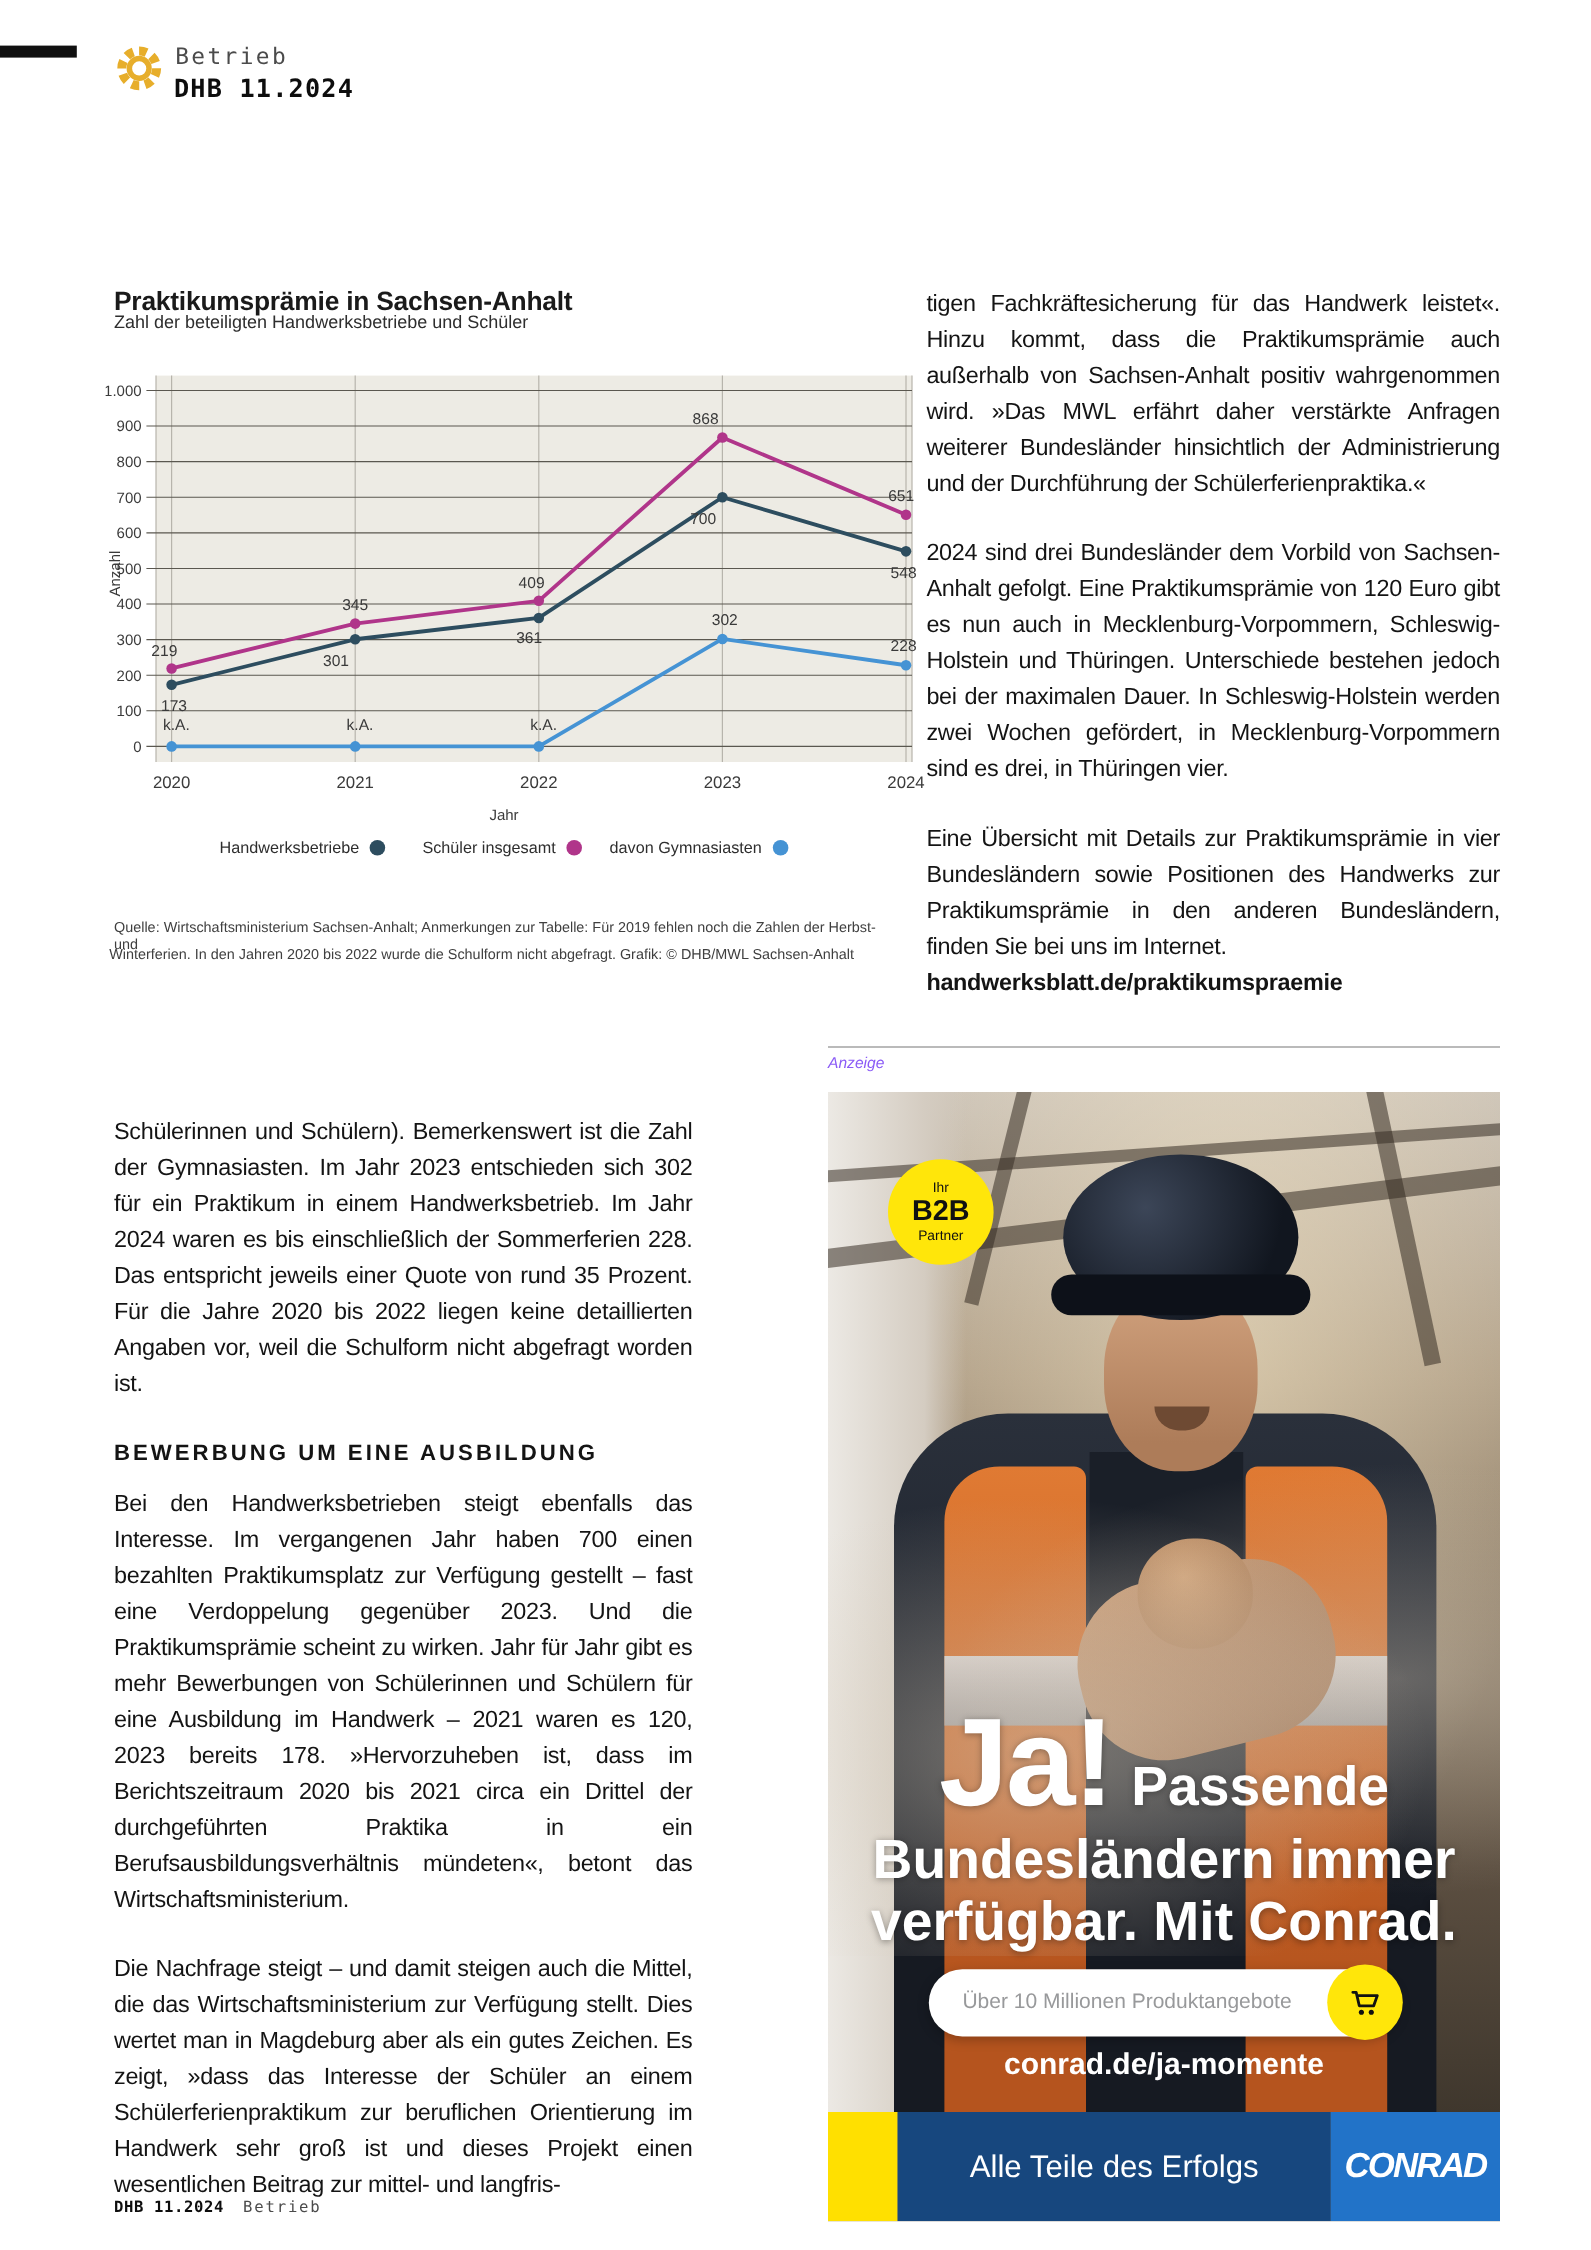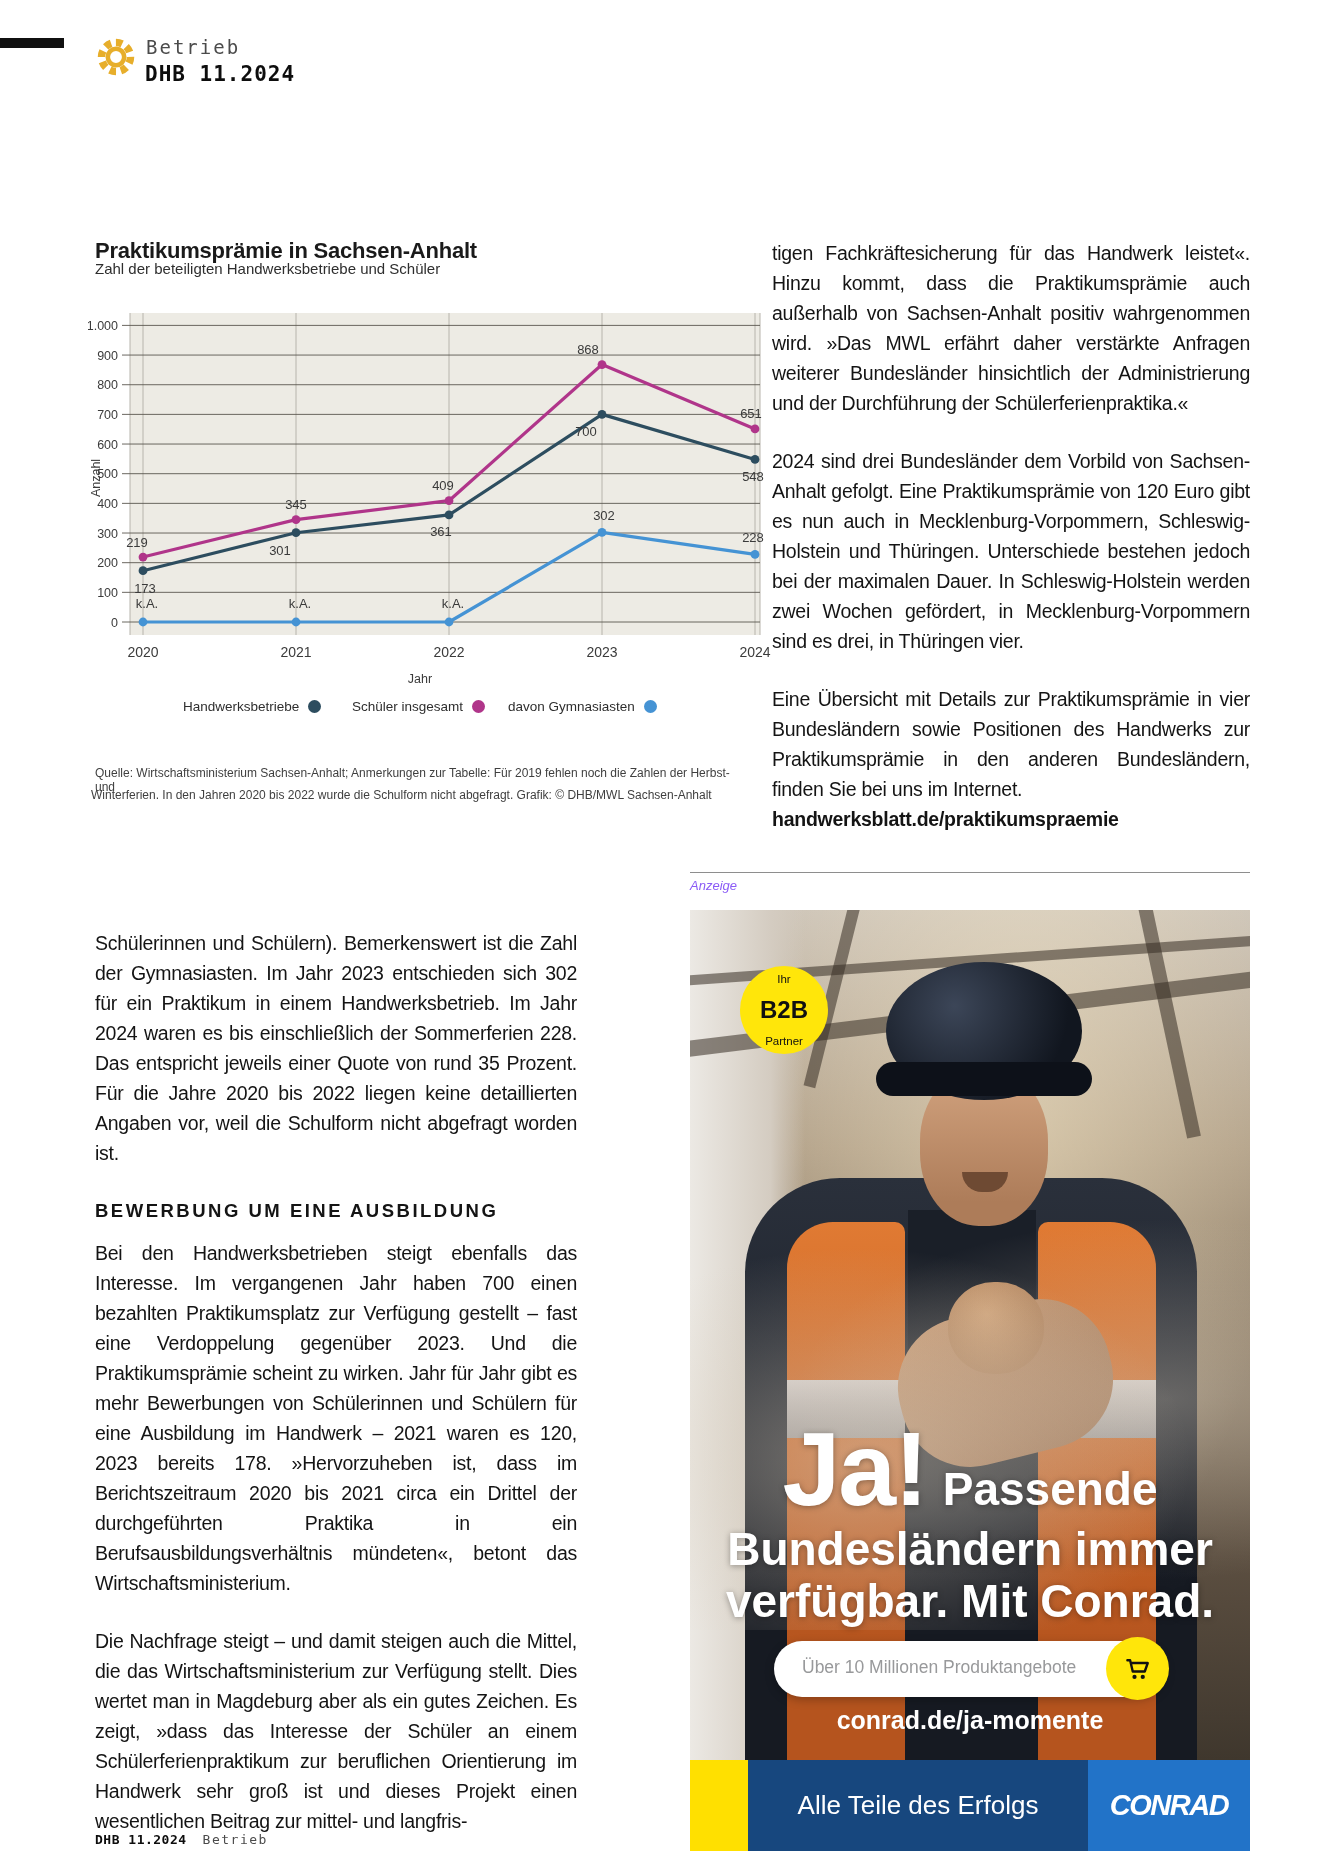--- a/index.html
+++ b/index.html
@@ -72,41 +72,41 @@
           background:radial-gradient(circle at 35% 32%,#3c4658,#11161f 72%);}
   .brim{position:absolute;left:186px;top:152px;width:216px;height:34px;border-radius:17px;
         background:#0d1119;}
   .face{position:absolute;left:230px;top:158px;width:128px;height:158px;border-radius:46%;
         background:linear-gradient(180deg,#d2a37f,#ad7c59 85%);}
   .smile{position:absolute;left:272px;top:262px;width:46px;height:20px;border-radius:0 0 40px 40px;
          background:#6e4a33;}
   #b2b{position:absolute;left:50px;top:56px;width:88px;height:88px;border-radius:50%;
        background:#ffe60a;color:#111;text-align:center;line-height:1.05;}
   #b2b .s{font-size:11.5px;display:block;}
-  #b2b .m{font-size:24px;font-weight:bold;display:block;margin:12px 0;}
+  #b2b .m{font-size:24px;font-weight:bold;display:block;margin:1px 0;}
   #b2b{display:flex;flex-direction:column;justify-content:center;}
   .ad-h{position:absolute;width:100%;text-align:center;color:#fff;font-weight:800;
         text-shadow:0 1px 6px rgba(0,0,0,0.35);white-space:nowrap;}
   #ad-l1{top:500px;}
   #ad-l1 .ja{font-size:104px;letter-spacing:-2px;}
   #ad-l1 .rest{font-size:46px;margin-left:16px;}
   #ad-l2{top:612px;font-size:46px;}
   #ad-l3{top:664px;font-size:46px;}
   #pill{position:absolute;left:84px;top:731px;width:392px;height:56px;border-radius:28px;
         background:#fff;box-shadow:0 3px 10px rgba(0,0,0,0.25);}
   #pill .ph{position:absolute;left:28px;top:16px;font-size:17.5px;color:#98999b;white-space:nowrap;}
   #cartbtn{position:absolute;right:-3px;top:-4px;width:63px;height:63px;border-radius:50%;
            background:#ffe60a;display:flex;align-items:center;justify-content:center;}
   #ad-url{position:absolute;top:796px;width:100%;text-align:center;color:#fff;
           font-weight:bold;font-size:25px;}
   #ad-bar{position:absolute;left:0;bottom:0;width:560px;height:91px;display:flex;}
   #bar-yellow{width:58px;height:100%;background:#ffe000;}
   #bar-dark{flex:1;height:100%;background:#17477e;display:flex;align-items:center;
             justify-content:center;color:#fff;font-size:26px;}
-  #bar-light{width:162px;height:100%;background:#2273c8;display:flex;align-items:center;
+  #bar-light{width:141px;height:100%;background:#2273c8;display:flex;align-items:center;
              justify-content:center;}
   #conrad{color:#fff;font-weight:800;font-style:italic;font-size:29px;letter-spacing:-1.5px;}
 
   
   #ftr{left:95px;top:1832px;font-family:"DejaVu Sans Mono",monospace;font-size:13px;}
   #ftr b{font-weight:bold;color:#0d0d0d;letter-spacing:0.5px;}
   #ftr span{color:#4b4b4b;margin-left:16px;letter-spacing:1.5px;}
 </style>
 </head>
 <body>

